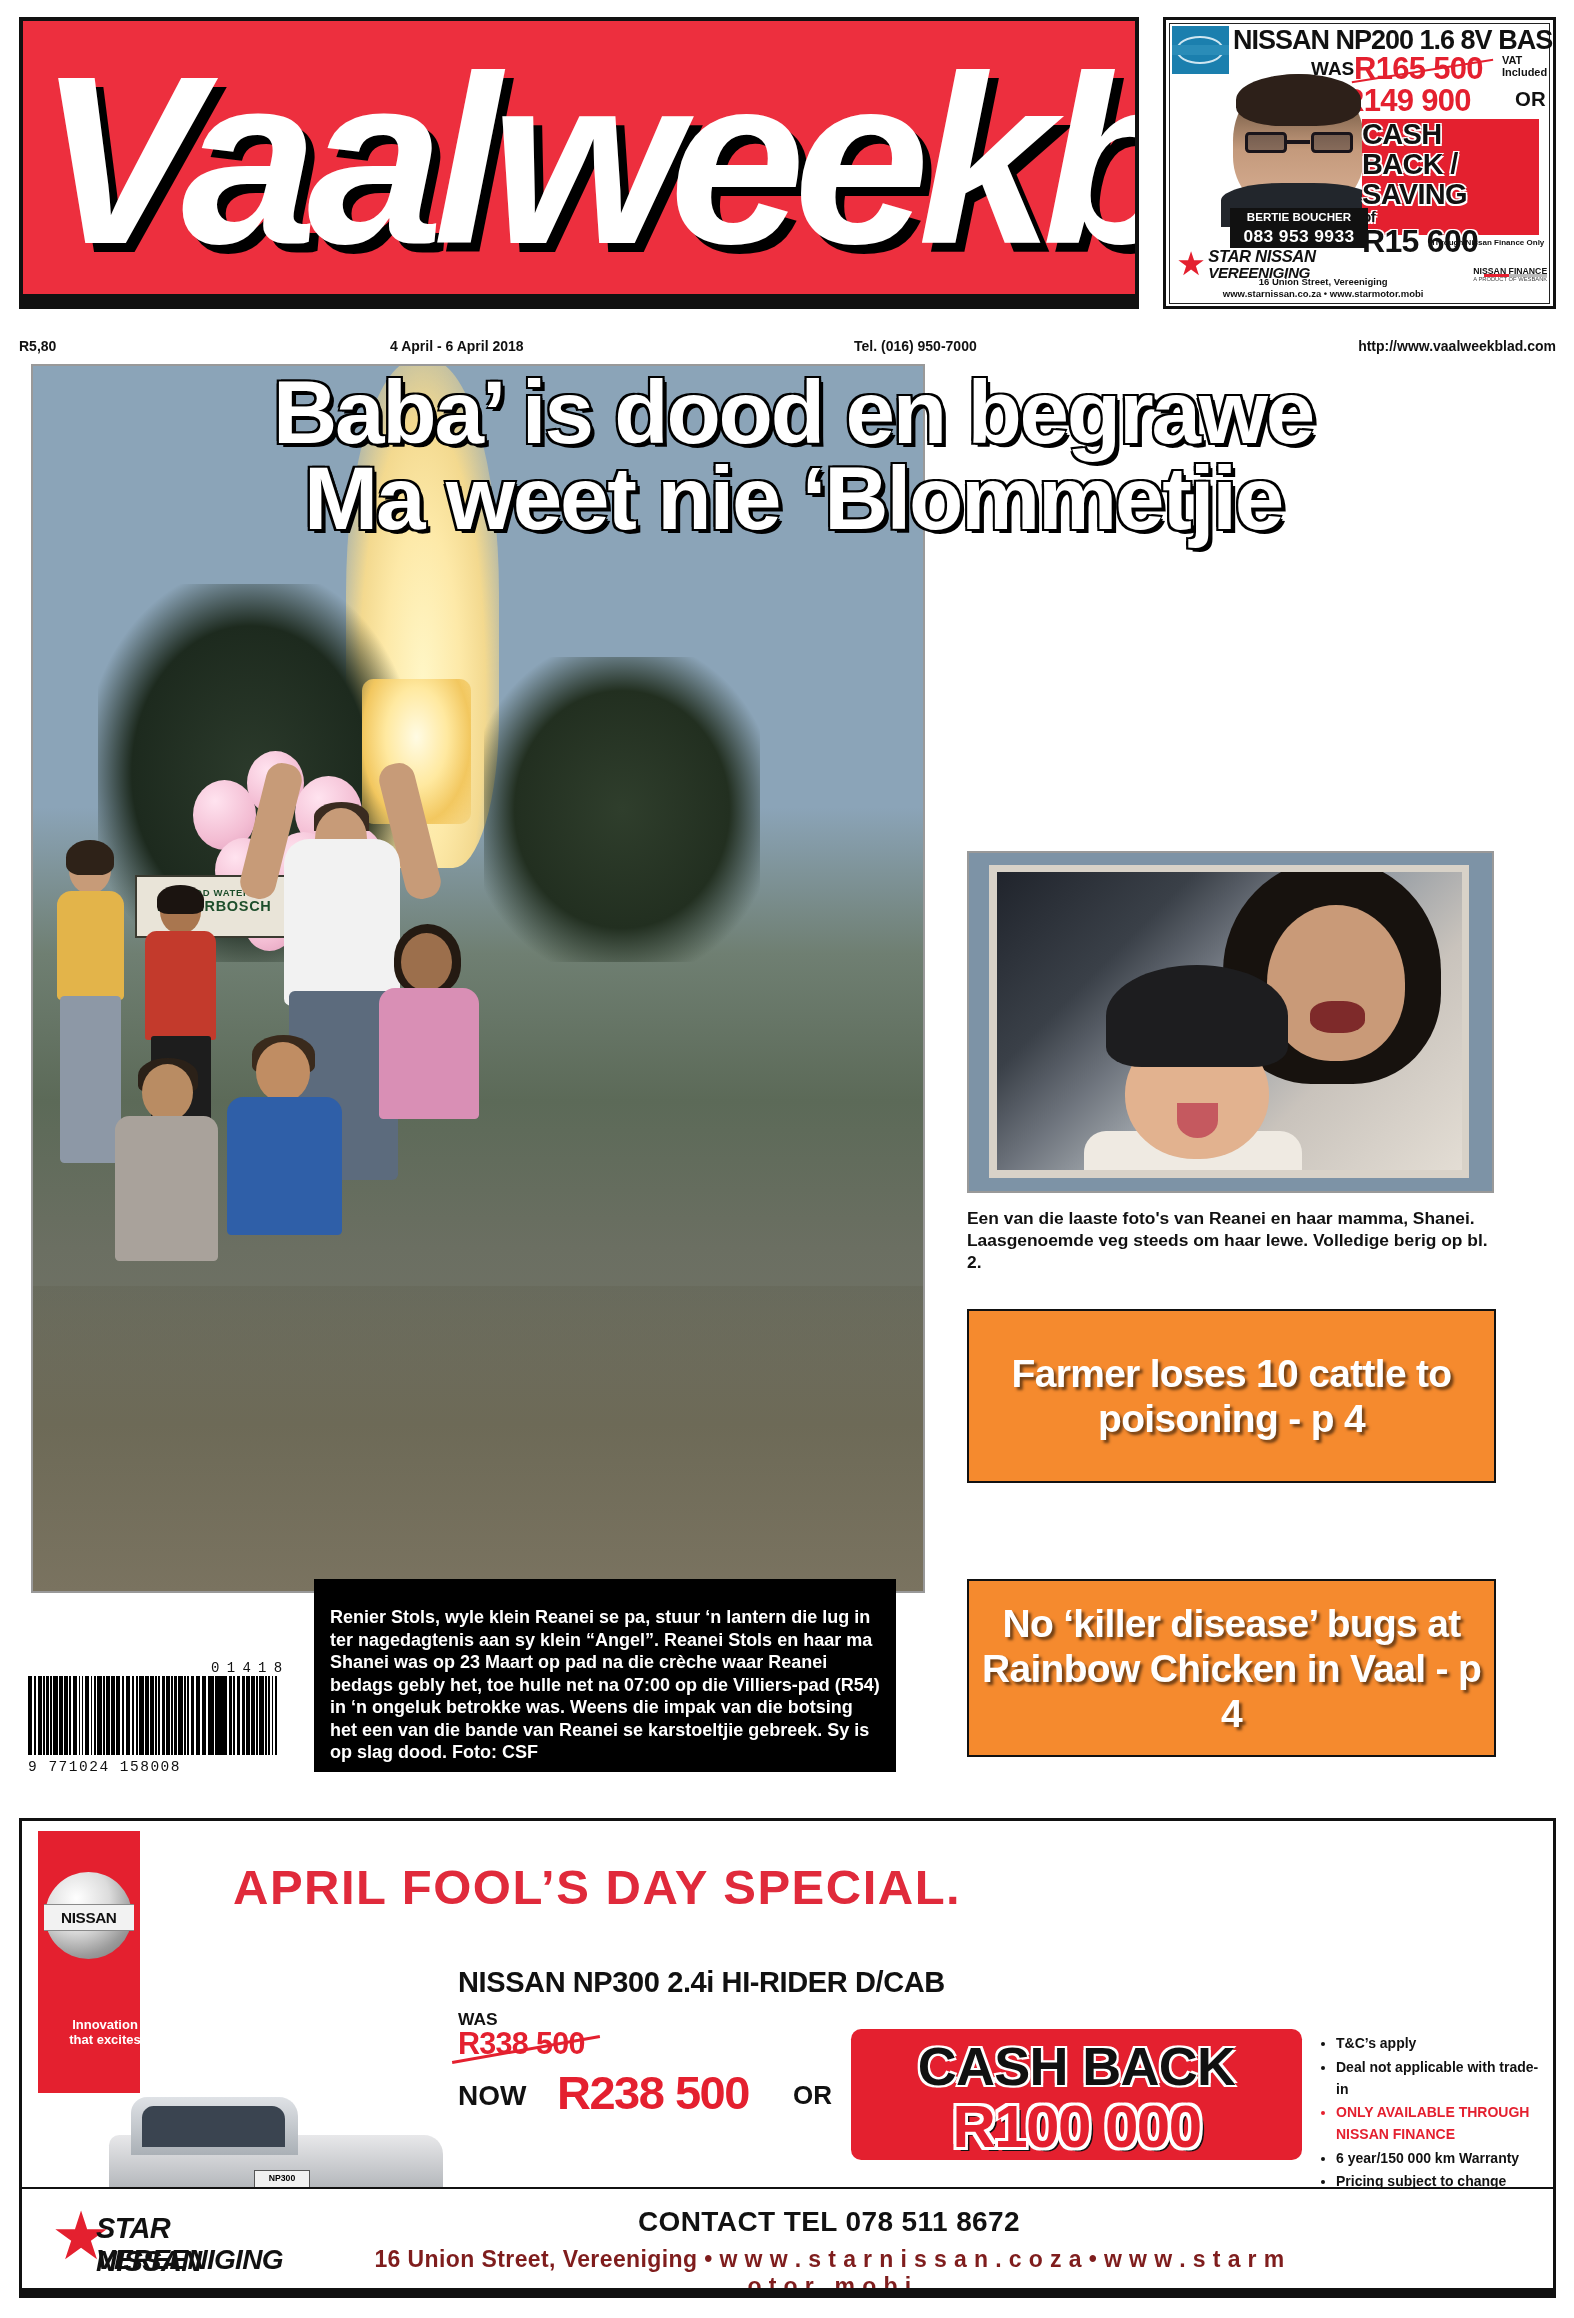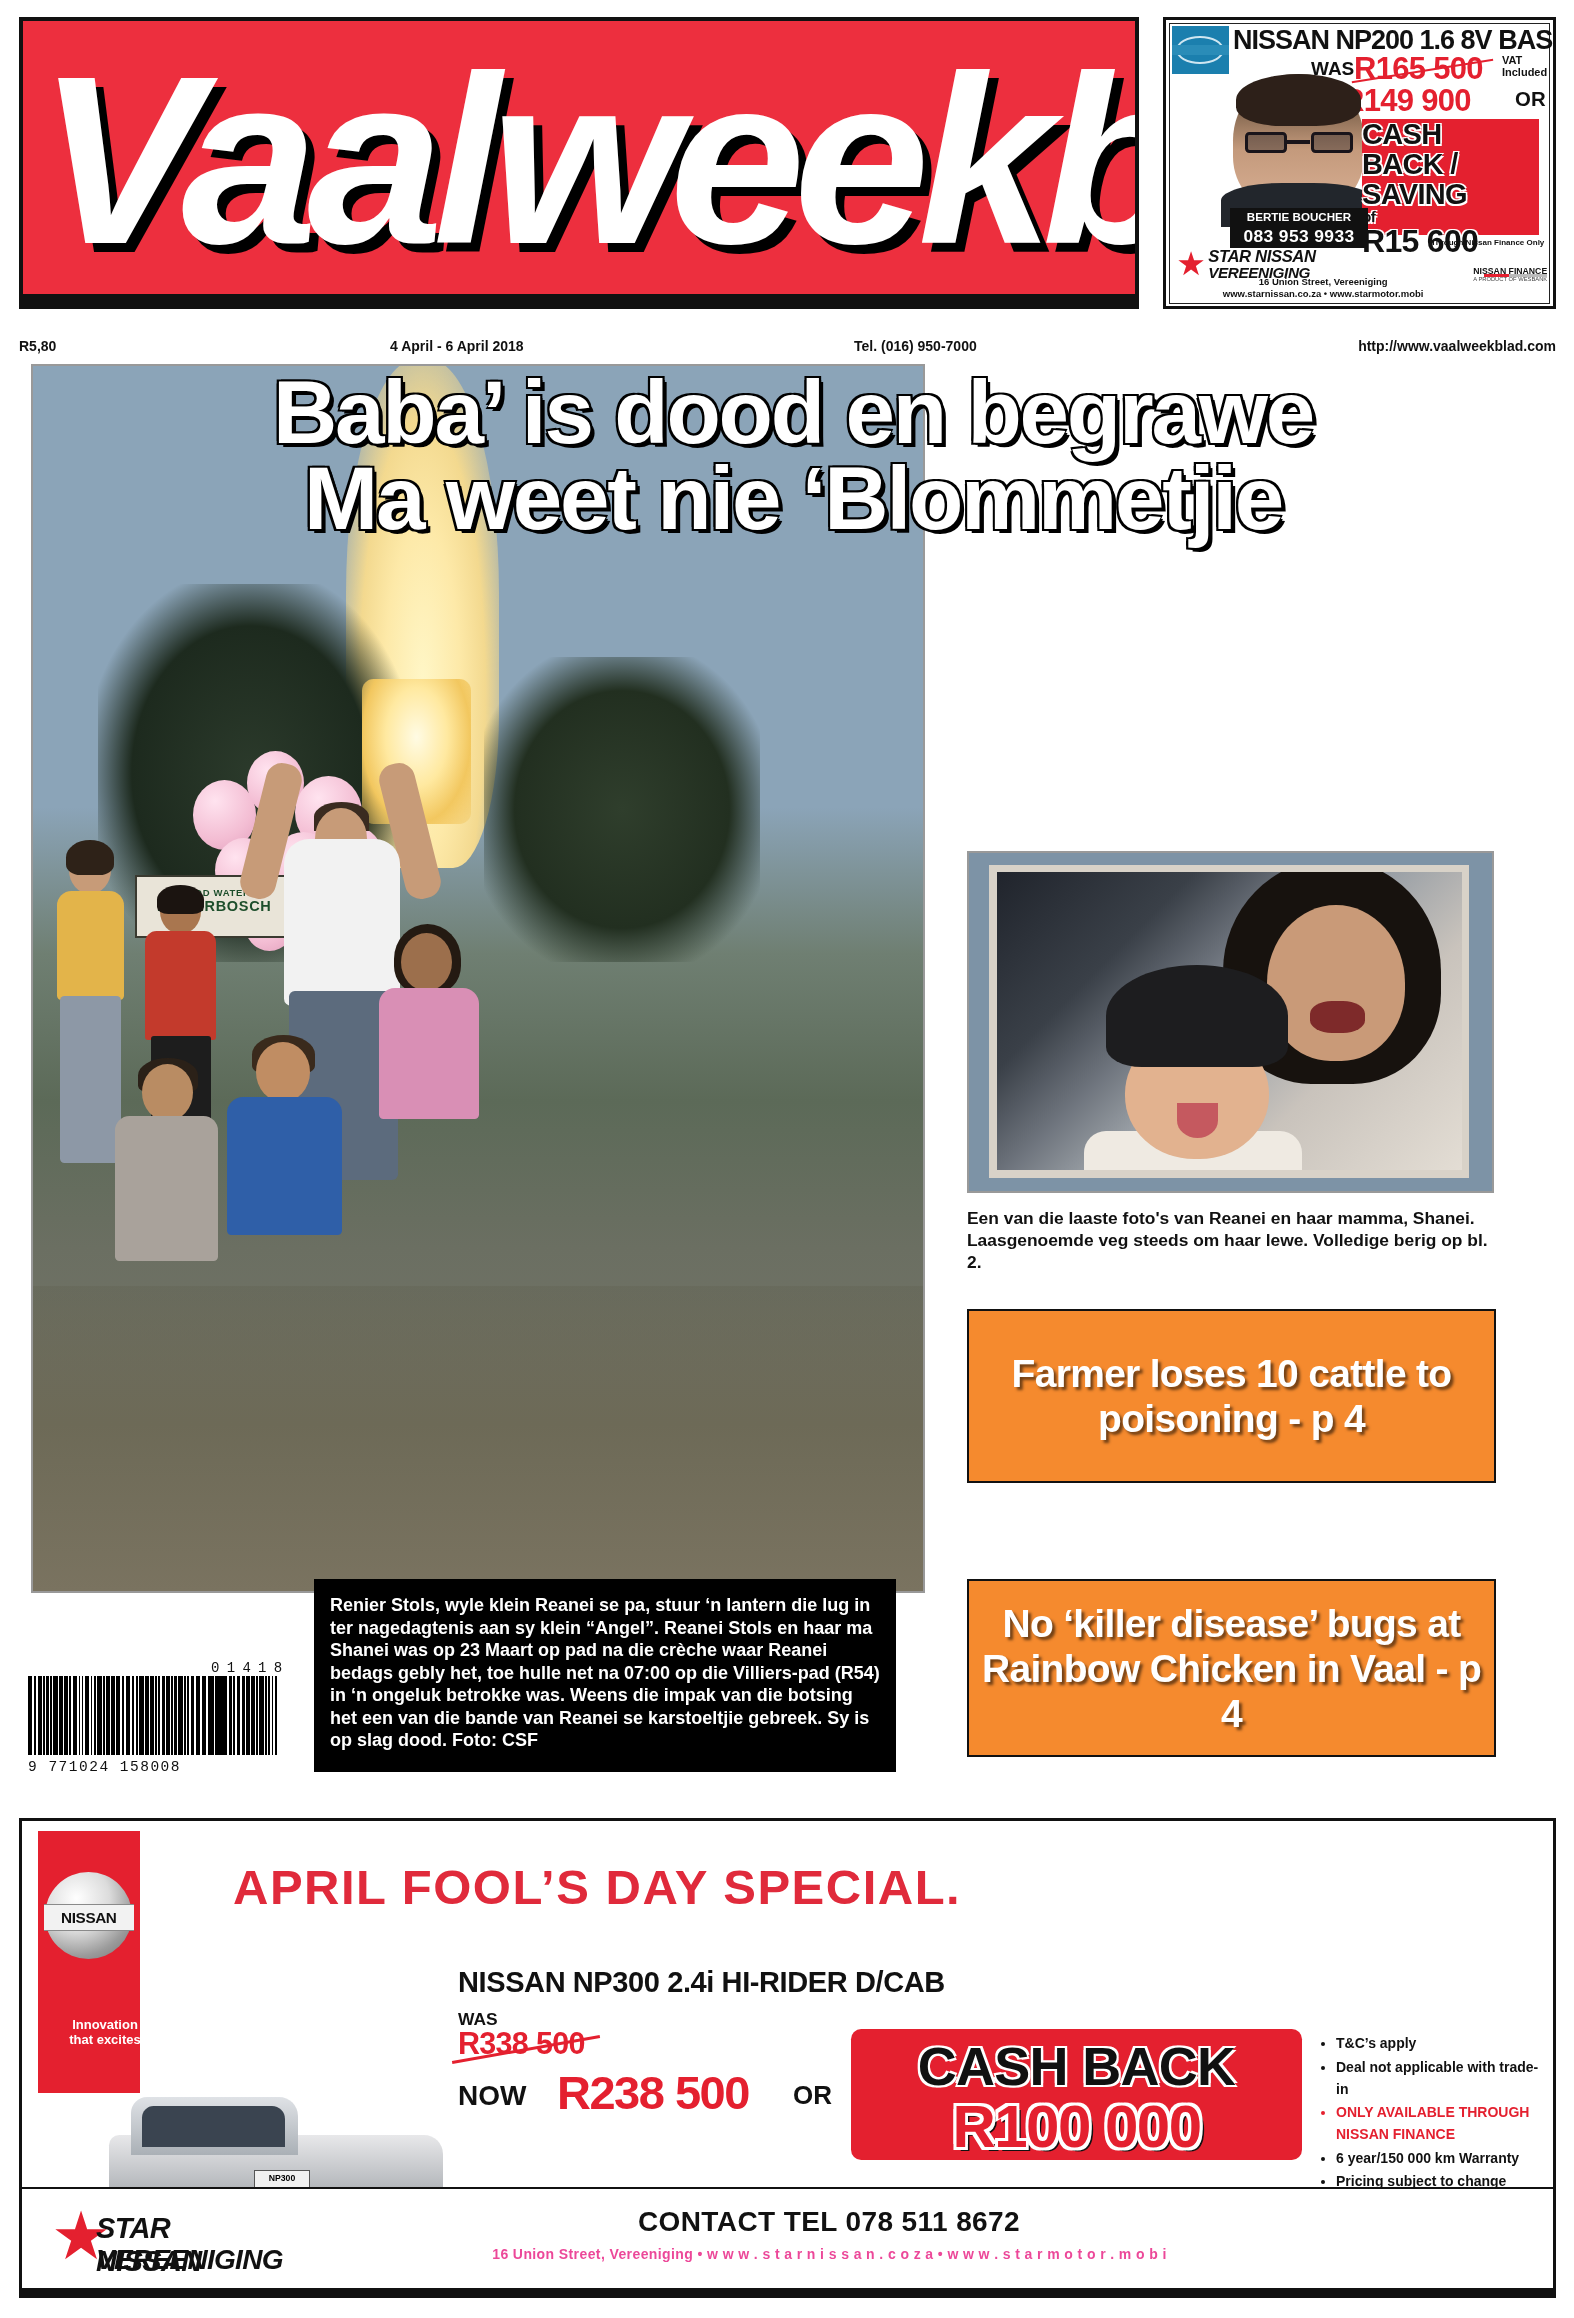--- a/index.html
+++ b/index.html
@@ -98,21 +98,21 @@
   .kid-grey{position:absolute;left:80px;top:698px;width:109px;height:218px;}
   .kid-grey .hd{position:absolute;left:29px;top:0;width:51px;height:57px;background:#b98c63;border-radius:50%;}
   .kid-grey .hr{position:absolute;left:25px;top:-5.8px;width:60px;height:35px;background:#2b2118;border-radius:50% 50% 22% 22%;}
   .kid-grey .tp{position:absolute;left:2.9px;top:52px;width:103px;height:145px;background:#a9a29b;border-radius:14.5px 14.5px 4.4px 4.4px;}
 
   .headline{position:absolute;left:44px;top:369px;width:1498px;z-index:6;text-align:center;}
   .headline div{font-size:89px;line-height:86px;font-weight:900;color:#fff;letter-spacing:-2.2px;
      text-shadow:4.4px 4.4px 0 #000,-2.2px -2.2px 0 #000,2.2px -2.2px 0 #000,-2.2px 2.2px 0 #000,2.2px 2.2px 0 #000;white-space:nowrap;}
 
   
-  .cap-box{position:absolute;left:314px;top:1579px;width:582px;height:193px;background:#000;color:#fff;z-index:7;box-sizing:border-box;padding:15px 16px;}
+  .cap-box{position:absolute;left:314px;top:1579px;width:582px;height:193px;background:#000;color:#fff;z-index:7;box-sizing:border-box;padding:27px 16px;}
   .cap-box p{margin:0;font-size:18px;line-height:22.5px;font-weight:700;}
 
   
   .photo-inset{position:absolute;left:967px;top:851px;width:527px;height:342px;border:2.2px solid #999;box-sizing:border-box;background:#7d93a6;overflow:hidden;}
   .pi-frame{position:absolute;left:20.4px;top:11.6px;width:480px;height:313px;background:#d8d2c8;}
   .pi-photo{position:absolute;left:7.3px;top:7.3px;width:465px;height:298px;overflow:hidden;
       background:linear-gradient(135deg,#20242c 0%,#3a4048 26%,#6d737c 40%,#9aa0a6 52%,#c9c3bc 70%,#e3ddd4 100%);}
   .pi-woman-hair{position:absolute;right:20.4px;top:-13px;width:218px;height:225px;background:#17120e;border-radius:52% 52% 42% 42%;}
   .pi-woman-face{position:absolute;right:57px;top:33px;width:138px;height:156px;background:#c99a78;border-radius:50% 50% 46% 46%;}
   .pi-woman-mouth{position:absolute;right:97px;top:129px;width:55px;height:32px;background:#7e2a2a;border-radius:40%;}
@@ -174,21 +174,21 @@
   .ba-nf{position:absolute;right:25px;top:433px;width:145px;}
   .ba-nf .t{font-size:14.5px;font-weight:900;color:#111;}
   .ba-nf .bar{width:138px;height:4.4px;background:linear-gradient(90deg,#e4202f 0 42%,#c9c9c9 42% 100%);margin:2.9px 0 1.5px;}
   .ba-nf .s{font-size:8px;color:#333;letter-spacing:0.4px;}
   .ba-footer{position:absolute;left:0;right:0;bottom:7.3px;height:99px;border-top:2.2px solid #111;background:#fff;}
   .ba-star{position:absolute;left:29px;top:10.2px;width:204px;height:77px;}
   .ba-star .glyph{position:absolute;left:0;top:2.9px;font-size:67px;line-height:67px;color:#e4202f;}
   .ba-star .t1{position:absolute;left:45px;top:13px;font-size:29px;font-weight:900;font-style:italic;color:#111;letter-spacing:-0.7px;}
   .ba-star .t2{position:absolute;left:45px;top:45px;font-size:28px;font-weight:900;font-style:italic;color:#111;letter-spacing:-0.7px;}
   .ba-contact{position:absolute;left:407px;top:17.4px;width:800px;text-align:center;font-size:28px;font-weight:900;color:#111;letter-spacing:0.4px;}
-  .ba-addr{position:absolute;left:342px;top:57px;width:931px;text-align:center;font-size:14px;font-weight:700;color:#ec4899;letter-spacing:0.4px;}
+  .ba-addr{position:absolute;left:342px;top:57px;width:931px;text-align:center;font-size:23px;font-weight:700;color:#7f1d1d;letter-spacing:0.4px;}
 </style>
 </head>
 <body>
 
 <div class="masthead-wrap">
   <div class="logo-text"><span>Vaal</span><span class="thin">weekblad</span></div>
 </div>
 
 <div class="tr-ad">
   <div class="tr-inner"></div>

